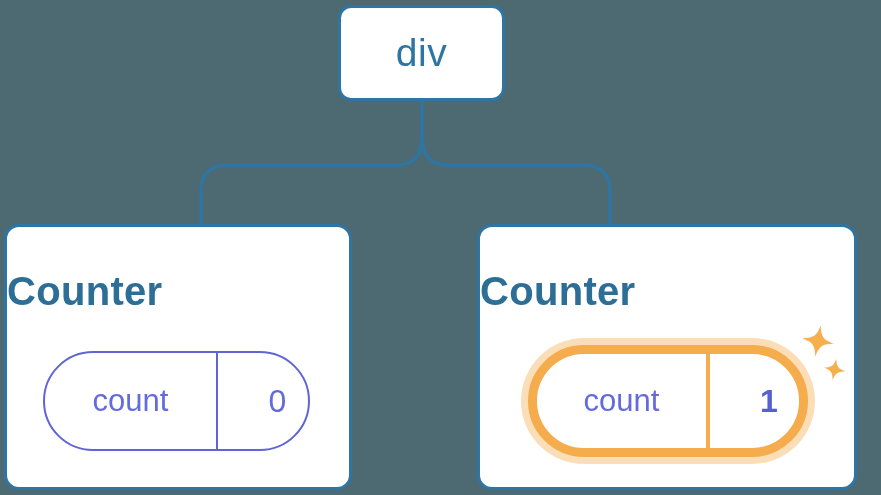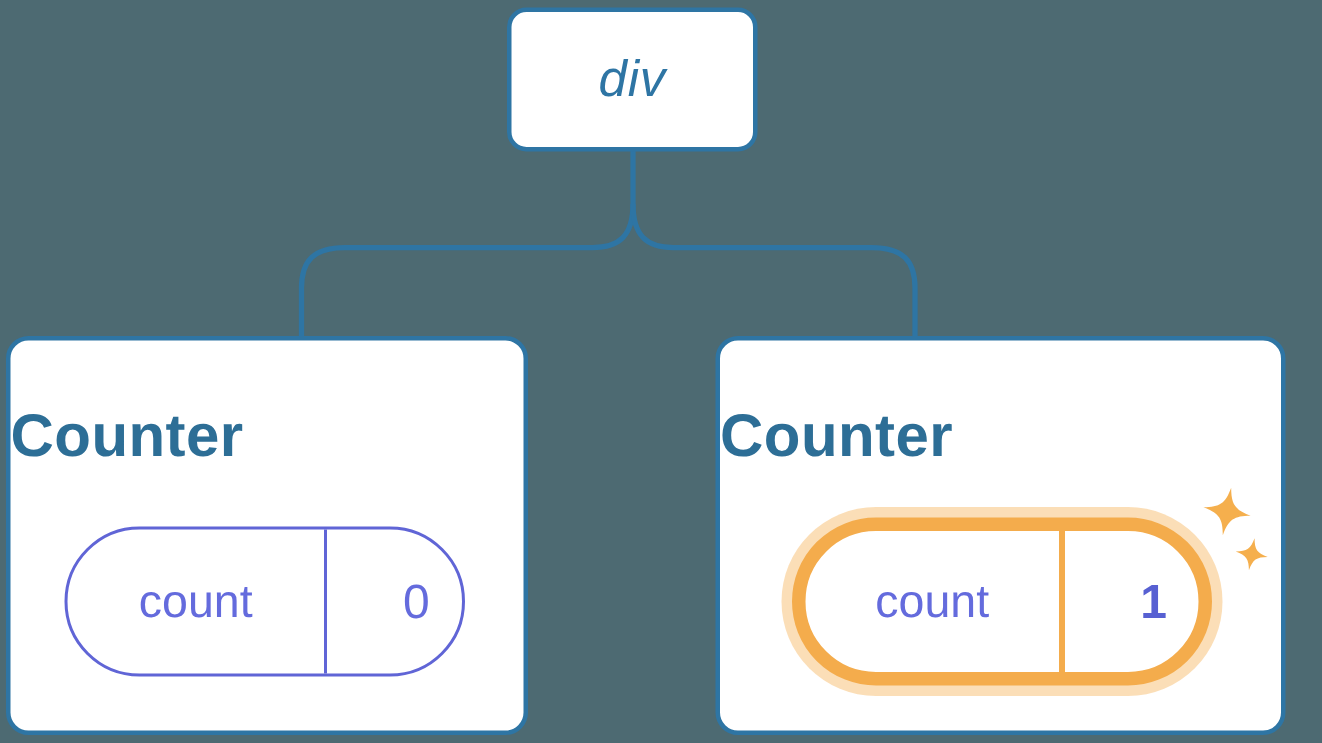--- a/index.html
+++ b/index.html
@@ -35,21 +35,21 @@
   }
   .root-node{
     position:absolute;left:338px;top:5px;width:167px;height:96px;
     background:var(--card-bg);
     border:3px solid var(--blue);
     border-radius:13px;
     display:flex;align-items:center;justify-content:center;
   }
   .root-label{
     color:var(--blue);
-    font-size:34px;font-weight:500;letter-spacing:0.5px;font-style:italic;
+    font-size:39px;font-weight:500;letter-spacing:0.5px;
   }
   .card{
     position:absolute;top:224px;height:266px;
     background:var(--card-bg);
     border:3px solid var(--blue);
     border-radius:15px;
   }
   .card-left{left:4px;width:348px;}
   .card-right{left:477px;width:380px;}
   .card-title{

